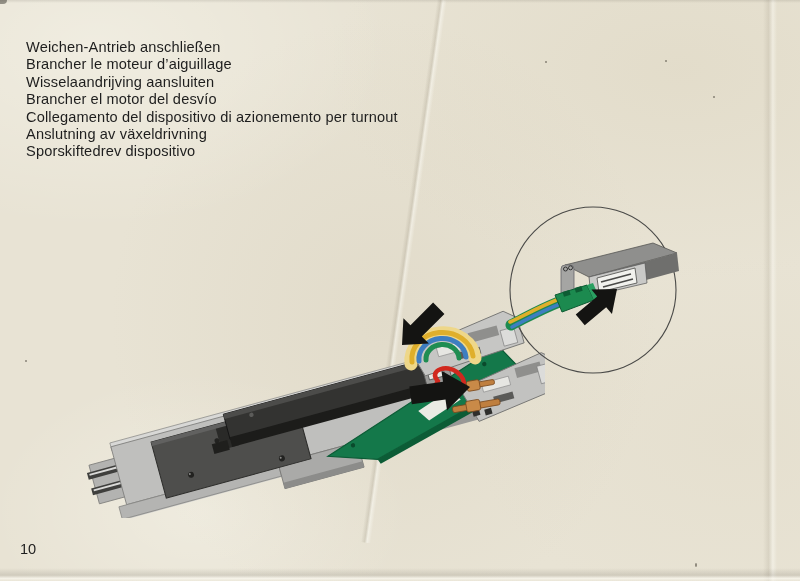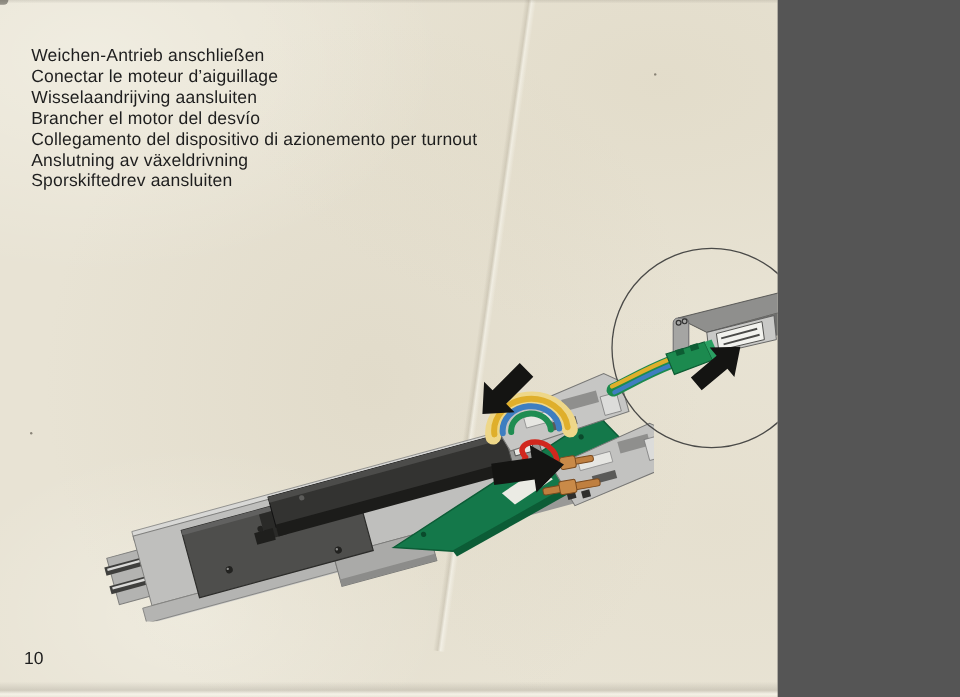--- a/index.html
+++ b/index.html
@@ -1,17 +1,17 @@
 <!DOCTYPE html>
 <html><head>
 <meta charset="utf-8">
 <style>
   html,body { margin:0; padding:0; background:#555; }
   .page {
-    position:relative; width:648px; height:581px; overflow:hidden;
+    position:relative; width:800px; height:581px; overflow:hidden;
     background:#e8e3d4;
     font-family:"Liberation Sans", sans-serif;
     -webkit-font-smoothing:antialiased;
   }
   
   .page::before {
     content:""; position:absolute; inset:0; pointer-events:none;
     background:
       radial-gradient(420px 260px at 12% 8%,  rgba(255,255,248,0.35), rgba(255,255,248,0) 70%),
       radial-gradient(500px 300px at 85% 12%, rgba(214,205,180,0.30), rgba(214,205,180,0) 70%),
@@ -61,26 +61,26 @@
   <div class="edge-bottom"></div>
   <div class="corner-mark"></div>
   <span class="speck" style="left:665px;top:60px;width:2px;height:2px"></span>
   <span class="speck" style="left:713px;top:96px;width:2px;height:2px"></span>
   <span class="speck" style="left:25px;top:360px;width:2px;height:2px"></span>
   <span class="speck" style="left:695px;top:563px;width:2px;height:4px"></span>
   <span class="speck" style="left:545px;top:61px;width:2px;height:2px"></span>
 
   <div class="headings">
     <div>Weichen-Antrieb anschließen</div>
-    <div>Conectar le moteur d’aiguillage</div>
+    <div>Brancher le moteur d’aiguillage</div>
     <div>Wisselaandrijving aansluiten</div>
     <div>Brancher el motor del desvío</div>
     <div>Collegamento del dispositivo di azionemento per turnout</div>
     <div>Anslutning av växeldrivning</div>
-    <div>Sporskiftedrev aansluiten</div>
+    <div>Sporskiftedrev dispositivo</div>
   </div>
 
   <svg class="fig-main" width="460" height="230" viewBox="0 0 460 230">
 
     <g transform="translate(55,182) rotate(-15.2)">
 
       <g>
         <rect x="-48" y="-18" width="30" height="40" fill="#b3b3b1" stroke="#7e7e7c" stroke-width="0.8"></rect>
         <rect x="-52" y="-11" width="34" height="7" fill="#3f3f3d"></rect>
         <rect x="-52" y="5" width="34" height="7" fill="#3f3f3d"></rect>

